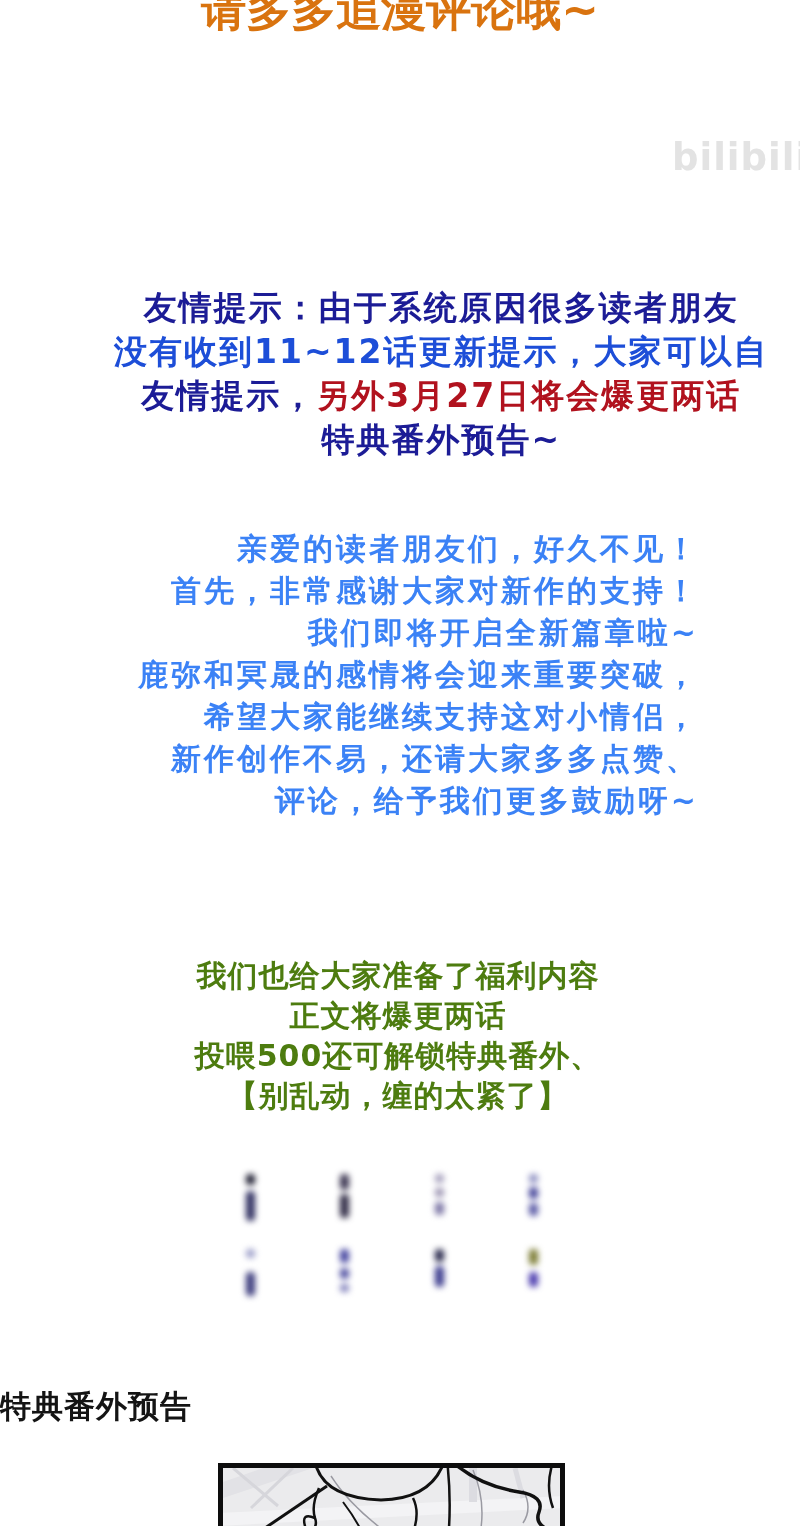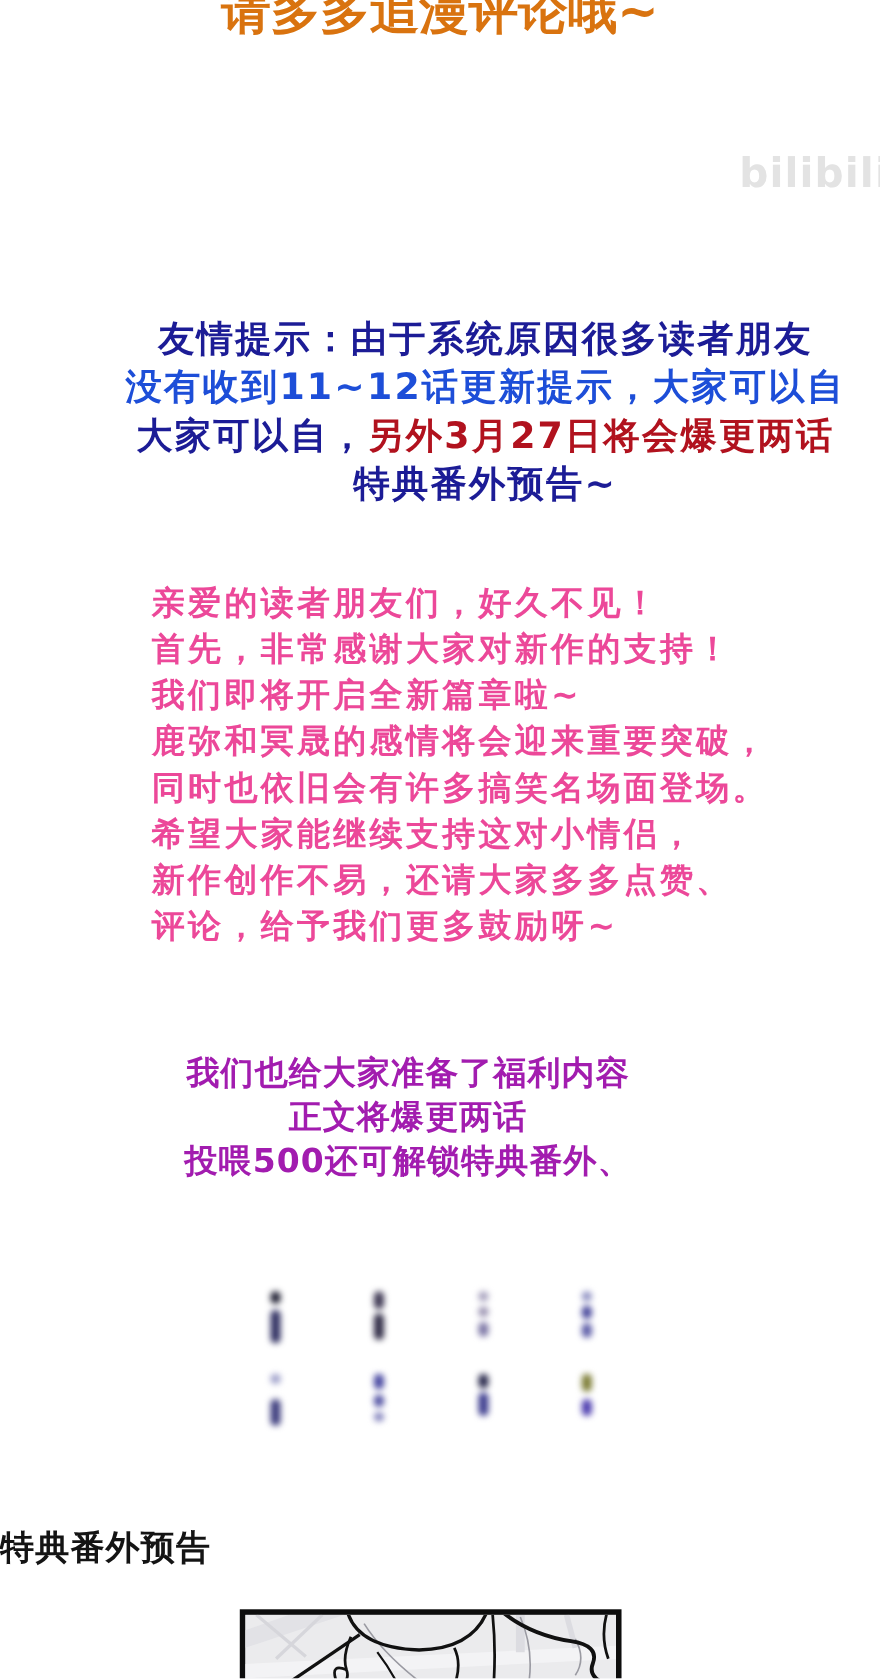--- a/index.html
+++ b/index.html
@@ -71,39 +71,39 @@
     <span class="wm-logo" style="color: rgb(227, 227, 227);">bilibili</span>
     <span class="wm-badge" style="color: rgb(227, 227, 227);">
       <span>漫</span>
       <span>画</span>
     </span>
   </div>
 
   <div class="notice" id="notice">
       <div class="n-line"><span style="color: rgb(28, 28, 150);">友情提示：由于系统原因很多读者朋友</span></div>
       <div class="n-line"><span style="color: #1d4ed8;">没有收到11~12话更新提示，大家可以自</span></div>
-      <div class="n-line"><span style="color: rgb(28, 28, 150);">大家可以自，</span><span style="color: rgb(177, 18, 30);">另外3月27日将会爆更两话</span></div>
+      <div class="n-line"><span style="color: rgb(28, 28, 150);">友情提示，</span><span style="color: rgb(177, 18, 30);">另外3月27日将会爆更两话</span></div>
       <div class="n-line"><span style="color: rgb(28, 28, 150);">特典番外预告~</span></div>
     </div>
 
-  <div class="body-text" id="bodyText" style="color: #ec4899;">
+  <div class="body-text" id="bodyText" style="color: #3b82f6; text-align: right;">
       <div class="m-line">亲爱的读者朋友们，好久不见！</div>
       <div class="m-line">首先，非常感谢大家对新作的支持！</div>
       <div class="m-line">我们即将开启全新篇章啦~</div>
       <div class="m-line">鹿弥和冥晟的感情将会迎来重要突破，</div>
-      <div class="m-line">同时也依旧会有许多搞笑名场面登场。</div>
       <div class="m-line">希望大家能继续支持这对小情侣，</div>
       <div class="m-line">新作创作不易，还请大家多多点赞、</div>
       <div class="m-line">评论，给予我们更多鼓励呀~</div>
     </div>
 
-  <div class="benefits" id="benefits" style="color: #a21caf;">
+  <div class="benefits" id="benefits" style="color: #4d7c0f; margin-left: 27px;">
       <div class="b-line">我们也给大家准备了福利内容</div>
       <div class="b-line">正文将爆更两话</div>
       <div class="b-line">投喂500还可解锁特典番外、</div>
+      <div class="b-line">【别乱动，缠的太紧了】</div>
     </div>
 
   <div class="blur-grid" id="blurGrid">
       <div class="blur-row">
         <div class="blur-cell">
           <div class="blur-mark">
             <div style="height: 11px; background: rgb(22, 22, 42); margin-bottom: 6px;"></div>
             <div style="height: 30px; background: rgb(46, 46, 96); margin-bottom: 0px;"></div>
           </div>
         </div>

